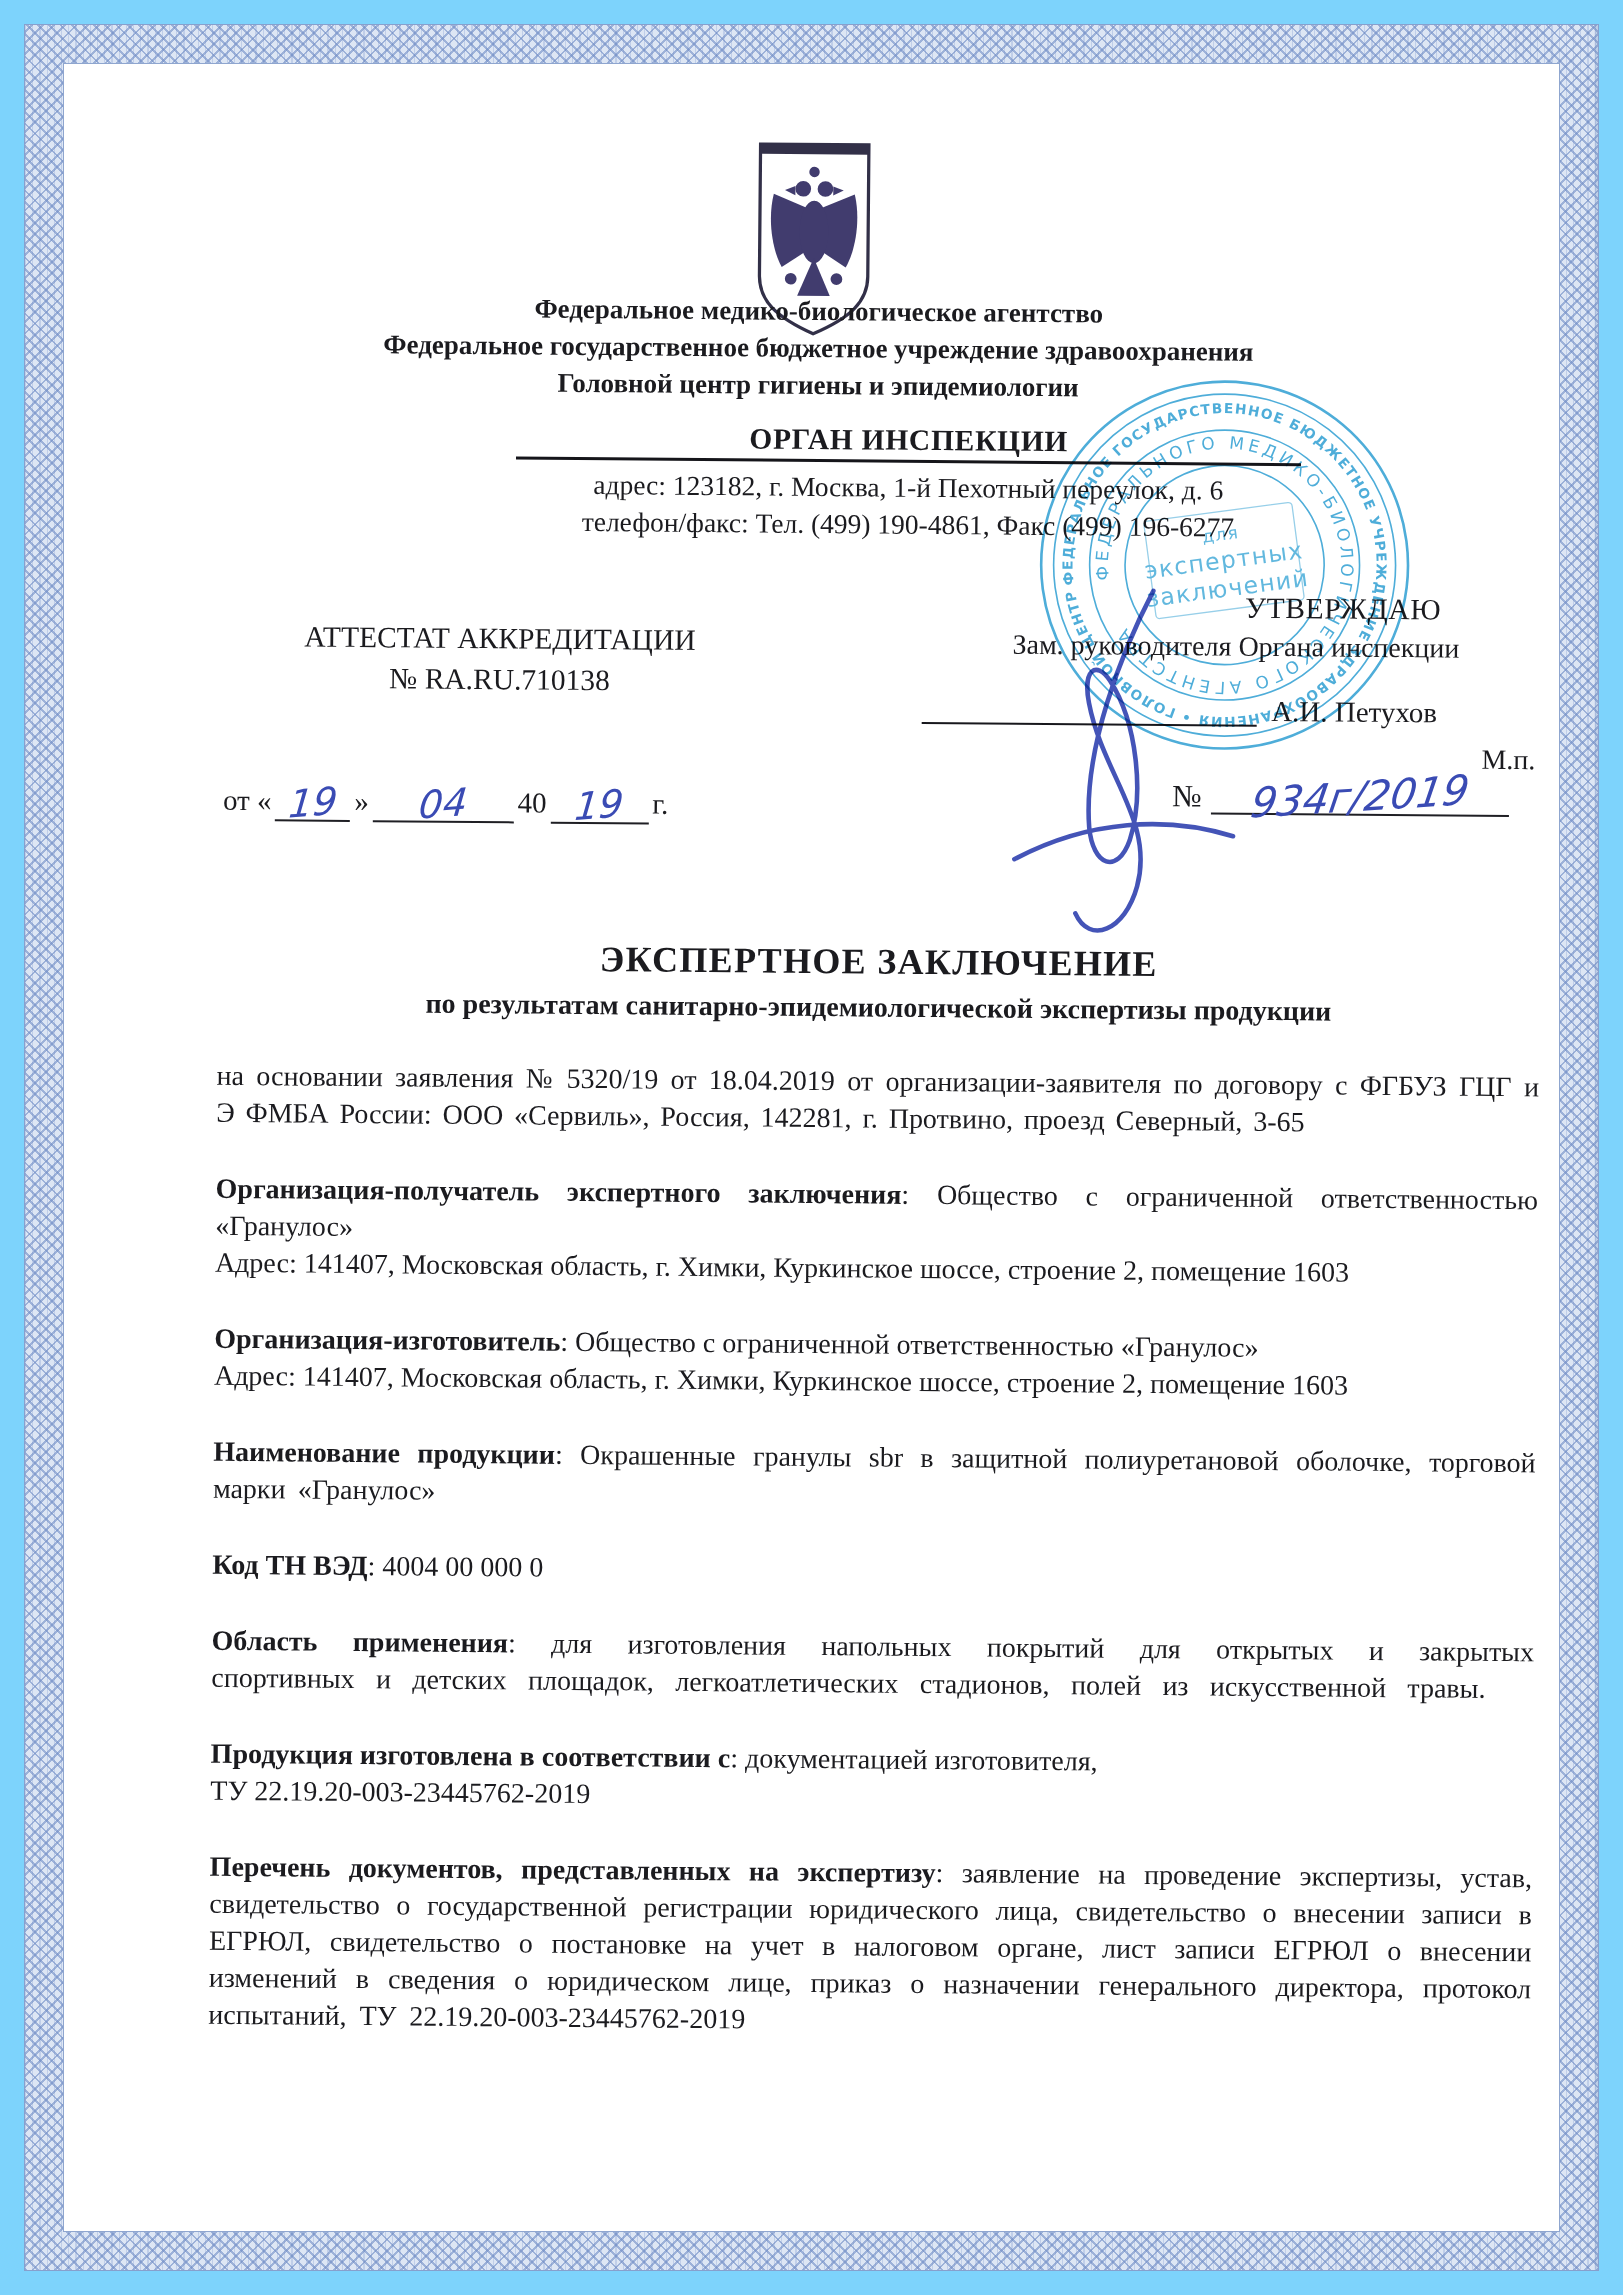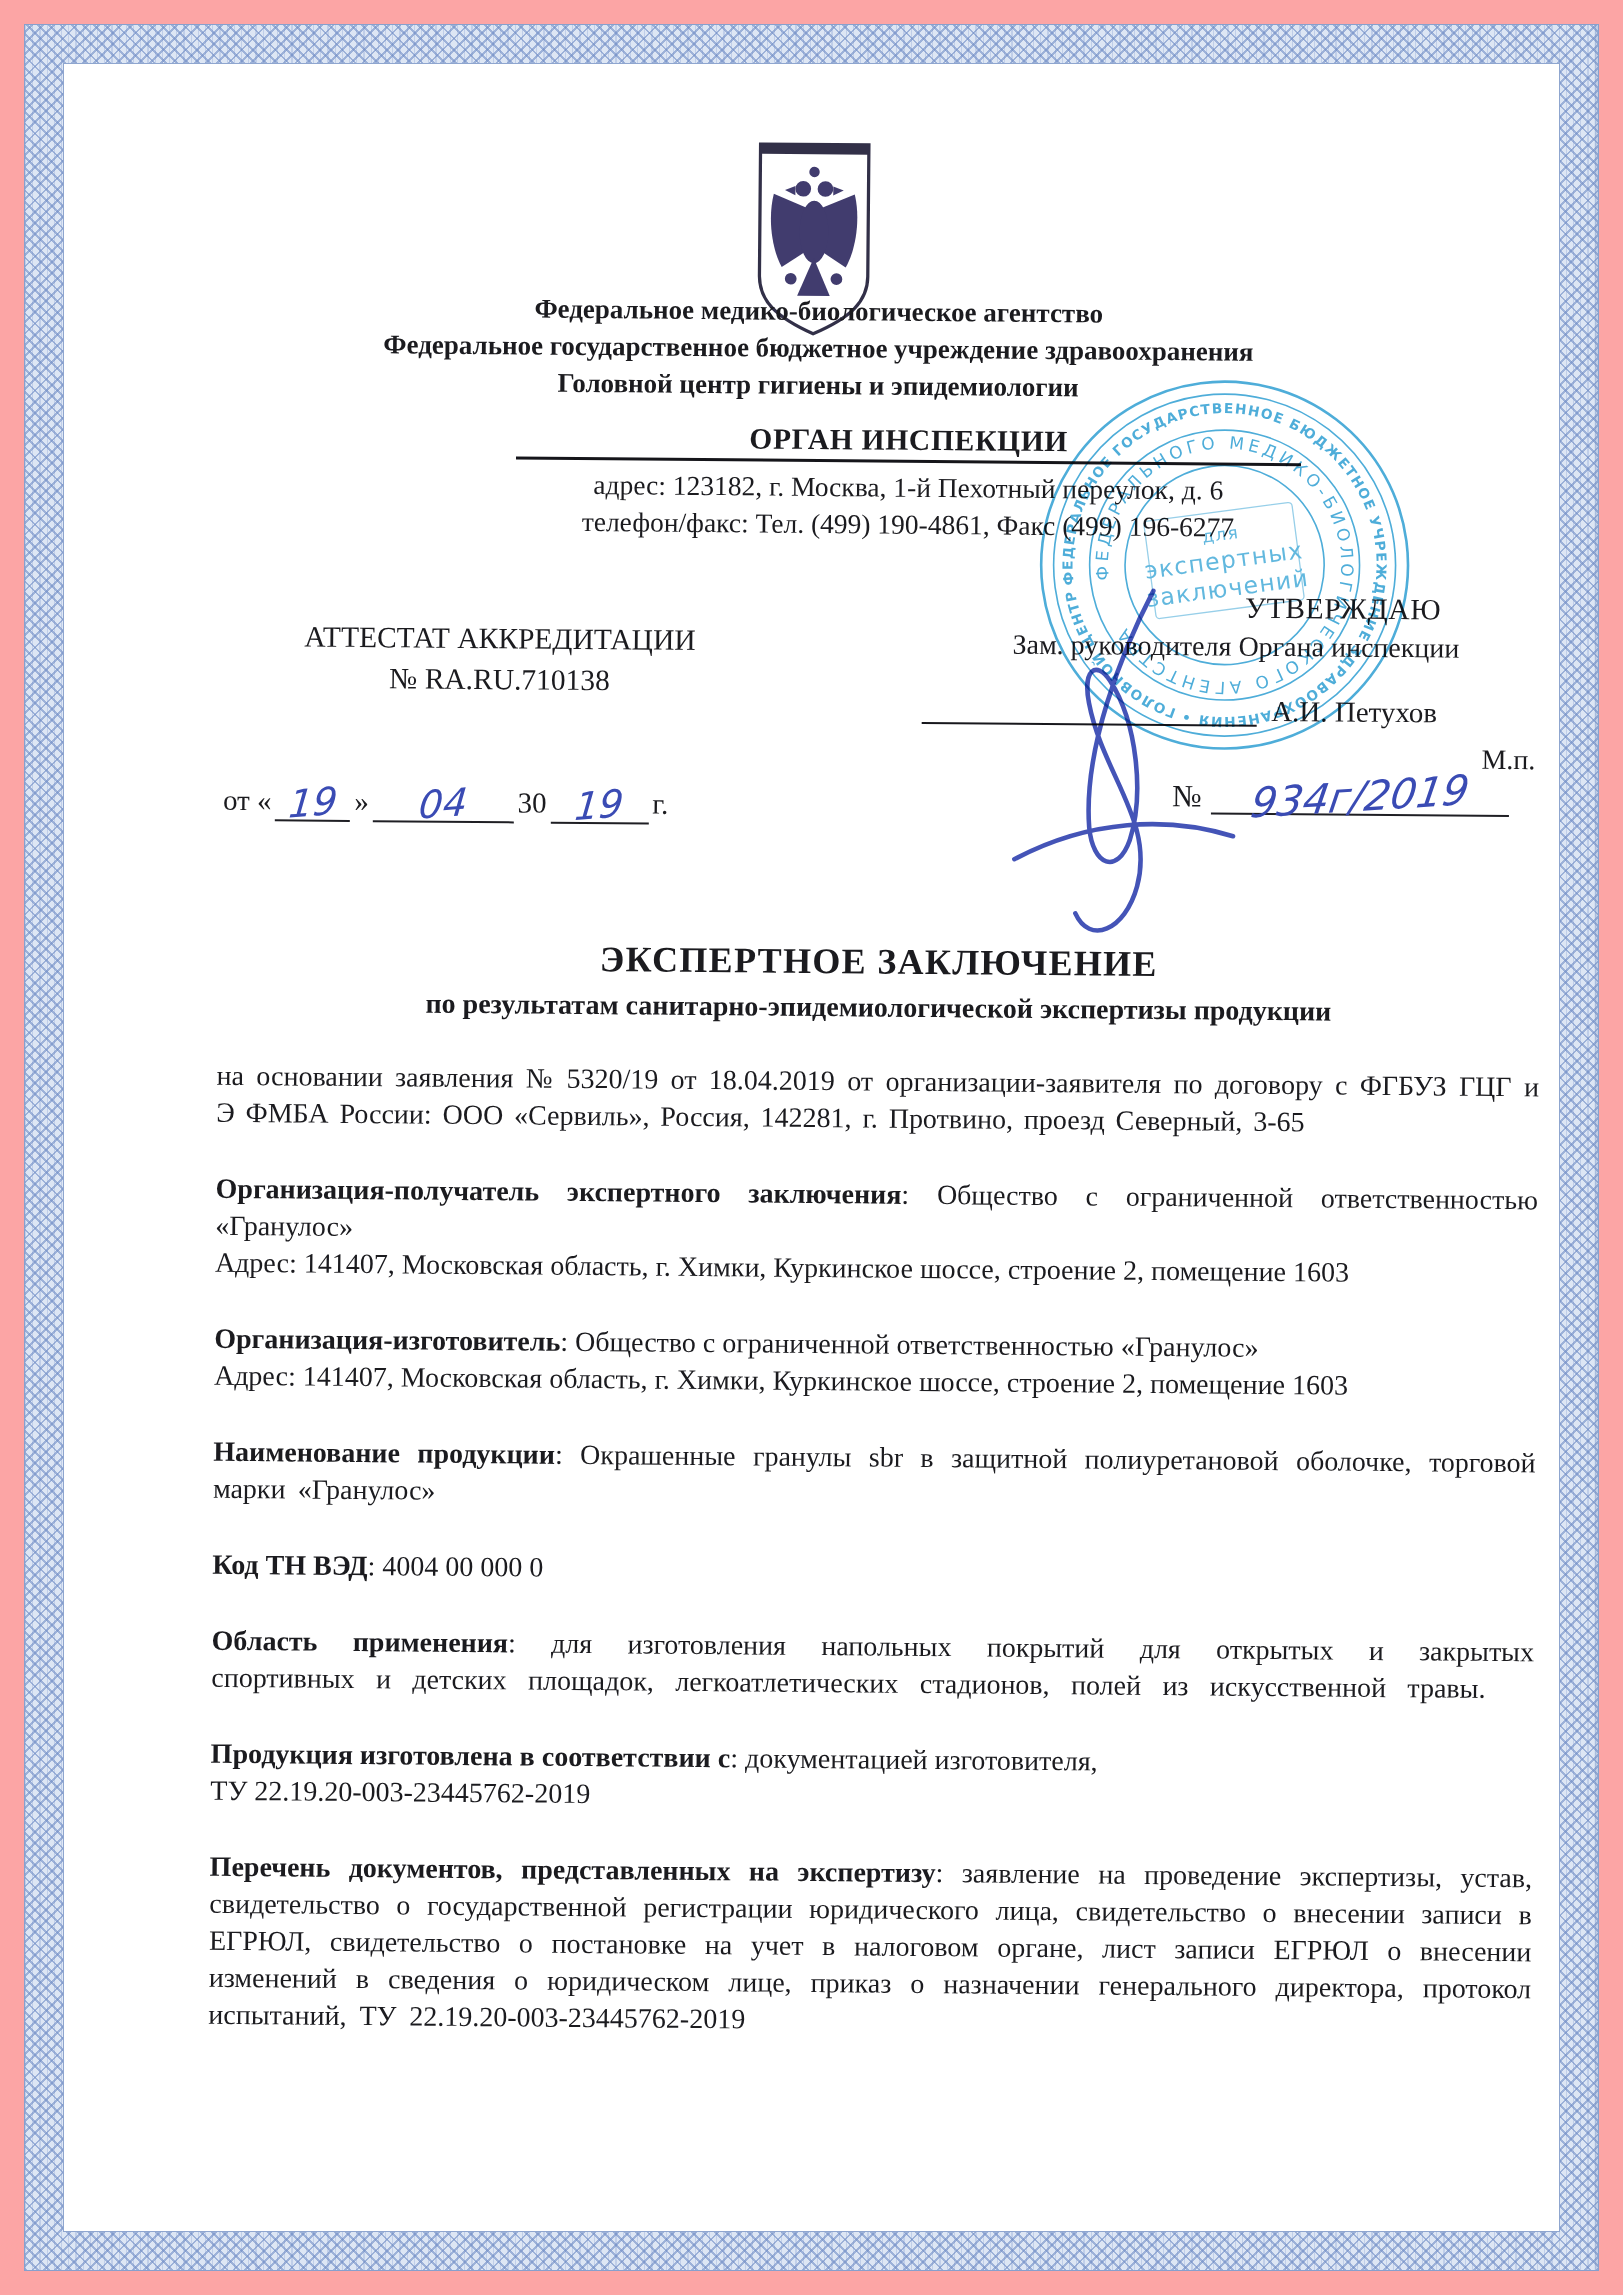--- a/index.html
+++ b/index.html
@@ -1,21 +1,21 @@
 <!DOCTYPE html>
 <html style="--ink-blue: #3a4bb4; --stamp-blue: #3fa6d6; --border-blue: #a9bcdf; --text-black: #1b1b1f;font-size:10.5px"><head>
 <meta charset="utf-8">
 <style>
   :root{
     --ink-blue:#3a4bb4; --stamp-blue:#3fa6d6; --border-blue:#a9bcdf; --text-black:#1b1b1f;
   }
   html,body{margin:0;padding:0;}
   body{width:1623px;height:2295px;position:relative;background:#f4f4f2;overflow:hidden;
        font-family:"Liberation Serif", serif; color:var(--text-black);}
-  .sheet{position:absolute;inset:0;background:#fca5a5;}
+  .sheet{position:absolute;inset:0;background:#7dd3fc;}
   
   .frame{position:absolute;inset:23.6px;z-index:0;
     background-color:#dde6f4;
     background-image:
       repeating-linear-gradient(45deg, rgba(115,143,198,.60) 0 2px, rgba(255,255,255,0) 2px 7.9px),
       repeating-linear-gradient(-45deg, rgba(115,143,198,.60) 0 2px, rgba(255,255,255,0) 2px 7.9px),
       repeating-linear-gradient(90deg, rgba(168,187,224,.55) 0 1.3px, rgba(255,255,255,0) 1.3px 7.2px);
     border:1.3px solid #87a0cd;
     box-shadow: inset -3.3px 0 0 rgba(110,140,190,.28);}
   .page-inner{position:absolute;inset:63px;background:#ffffff;z-index:1;border:1.3px solid #8fa6cf;}
@@ -136,21 +136,21 @@
 
       <div class="date-row">
         <span class="printed">от «</span>
         <span class="hand-slot slot-day">
             <span class="hand">19</span>
           </span>
         <span class="printed">»</span>
         <span class="hand-slot slot-month">
             <span class="hand">04</span>
           </span>
-        <span class="printed">30</span>
+        <span class="printed">40</span>
         <span class="hand-slot slot-year">
             <span class="hand">19</span>
           </span>
         <span class="printed">г.</span>
       </div>
 
       <div class="number-row">
         <span class="printed num-label">№</span>
         <span class="num-slot">
             <span class="hand">934г/2019</span>

